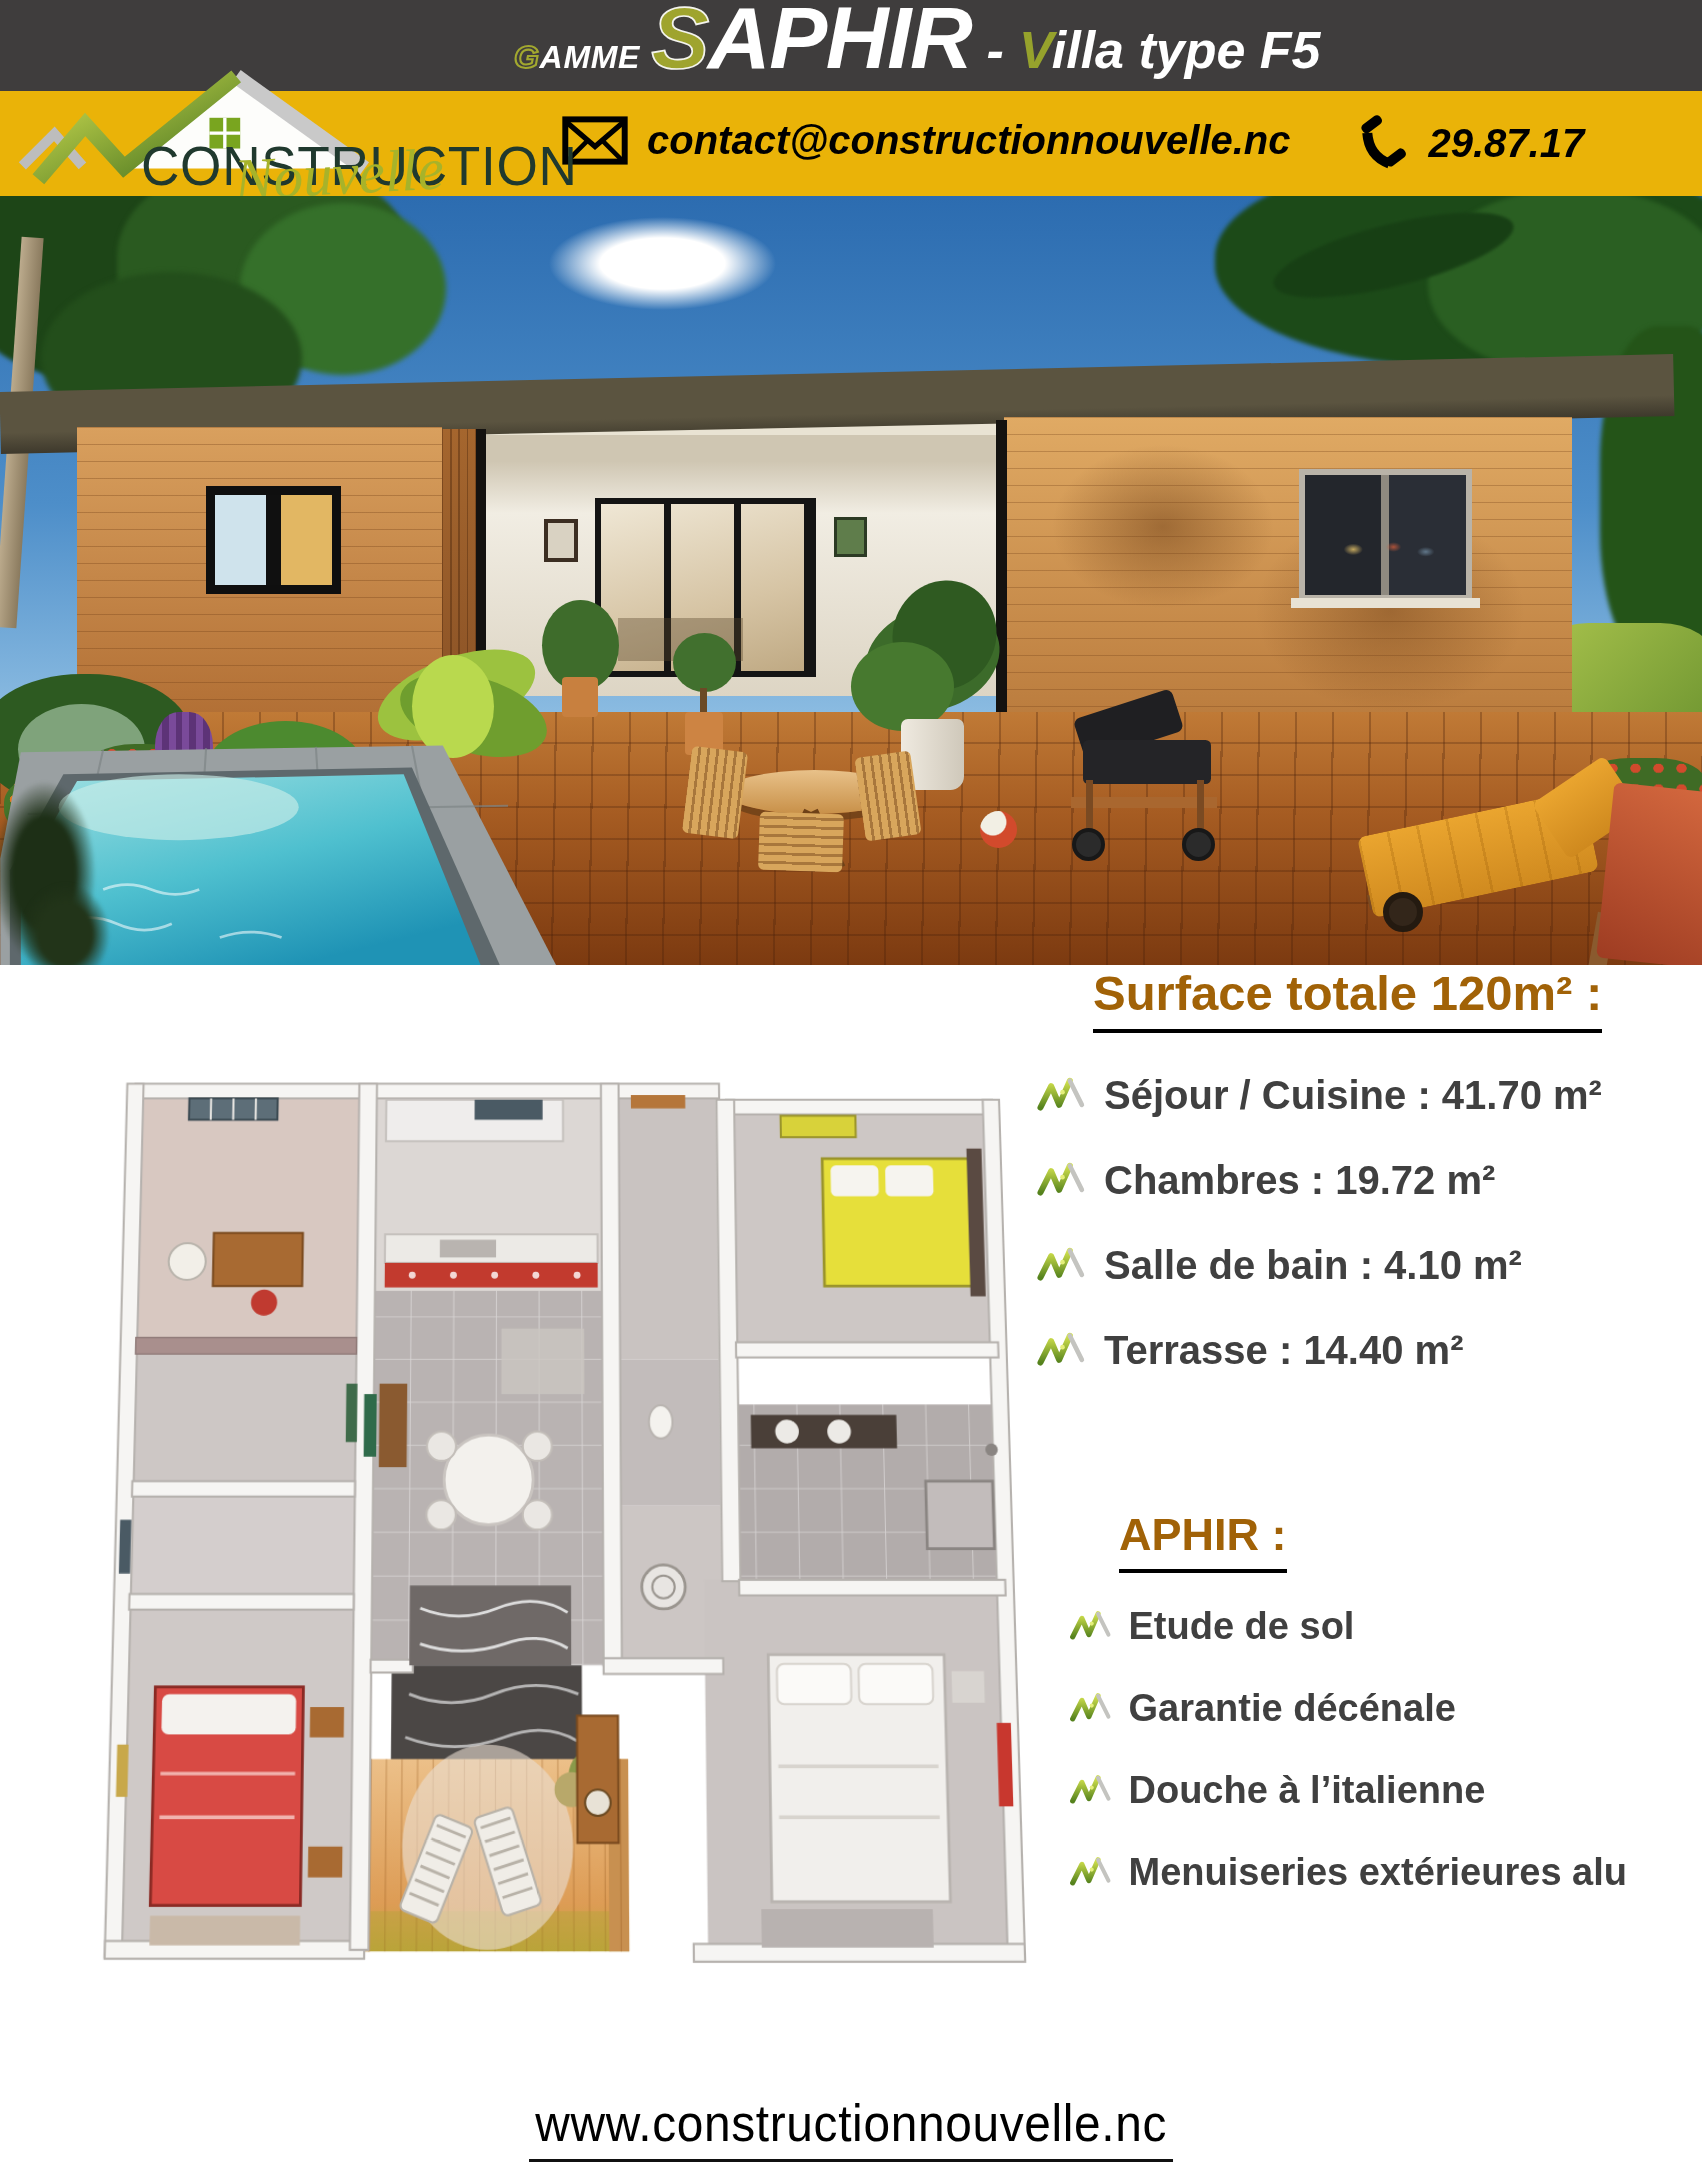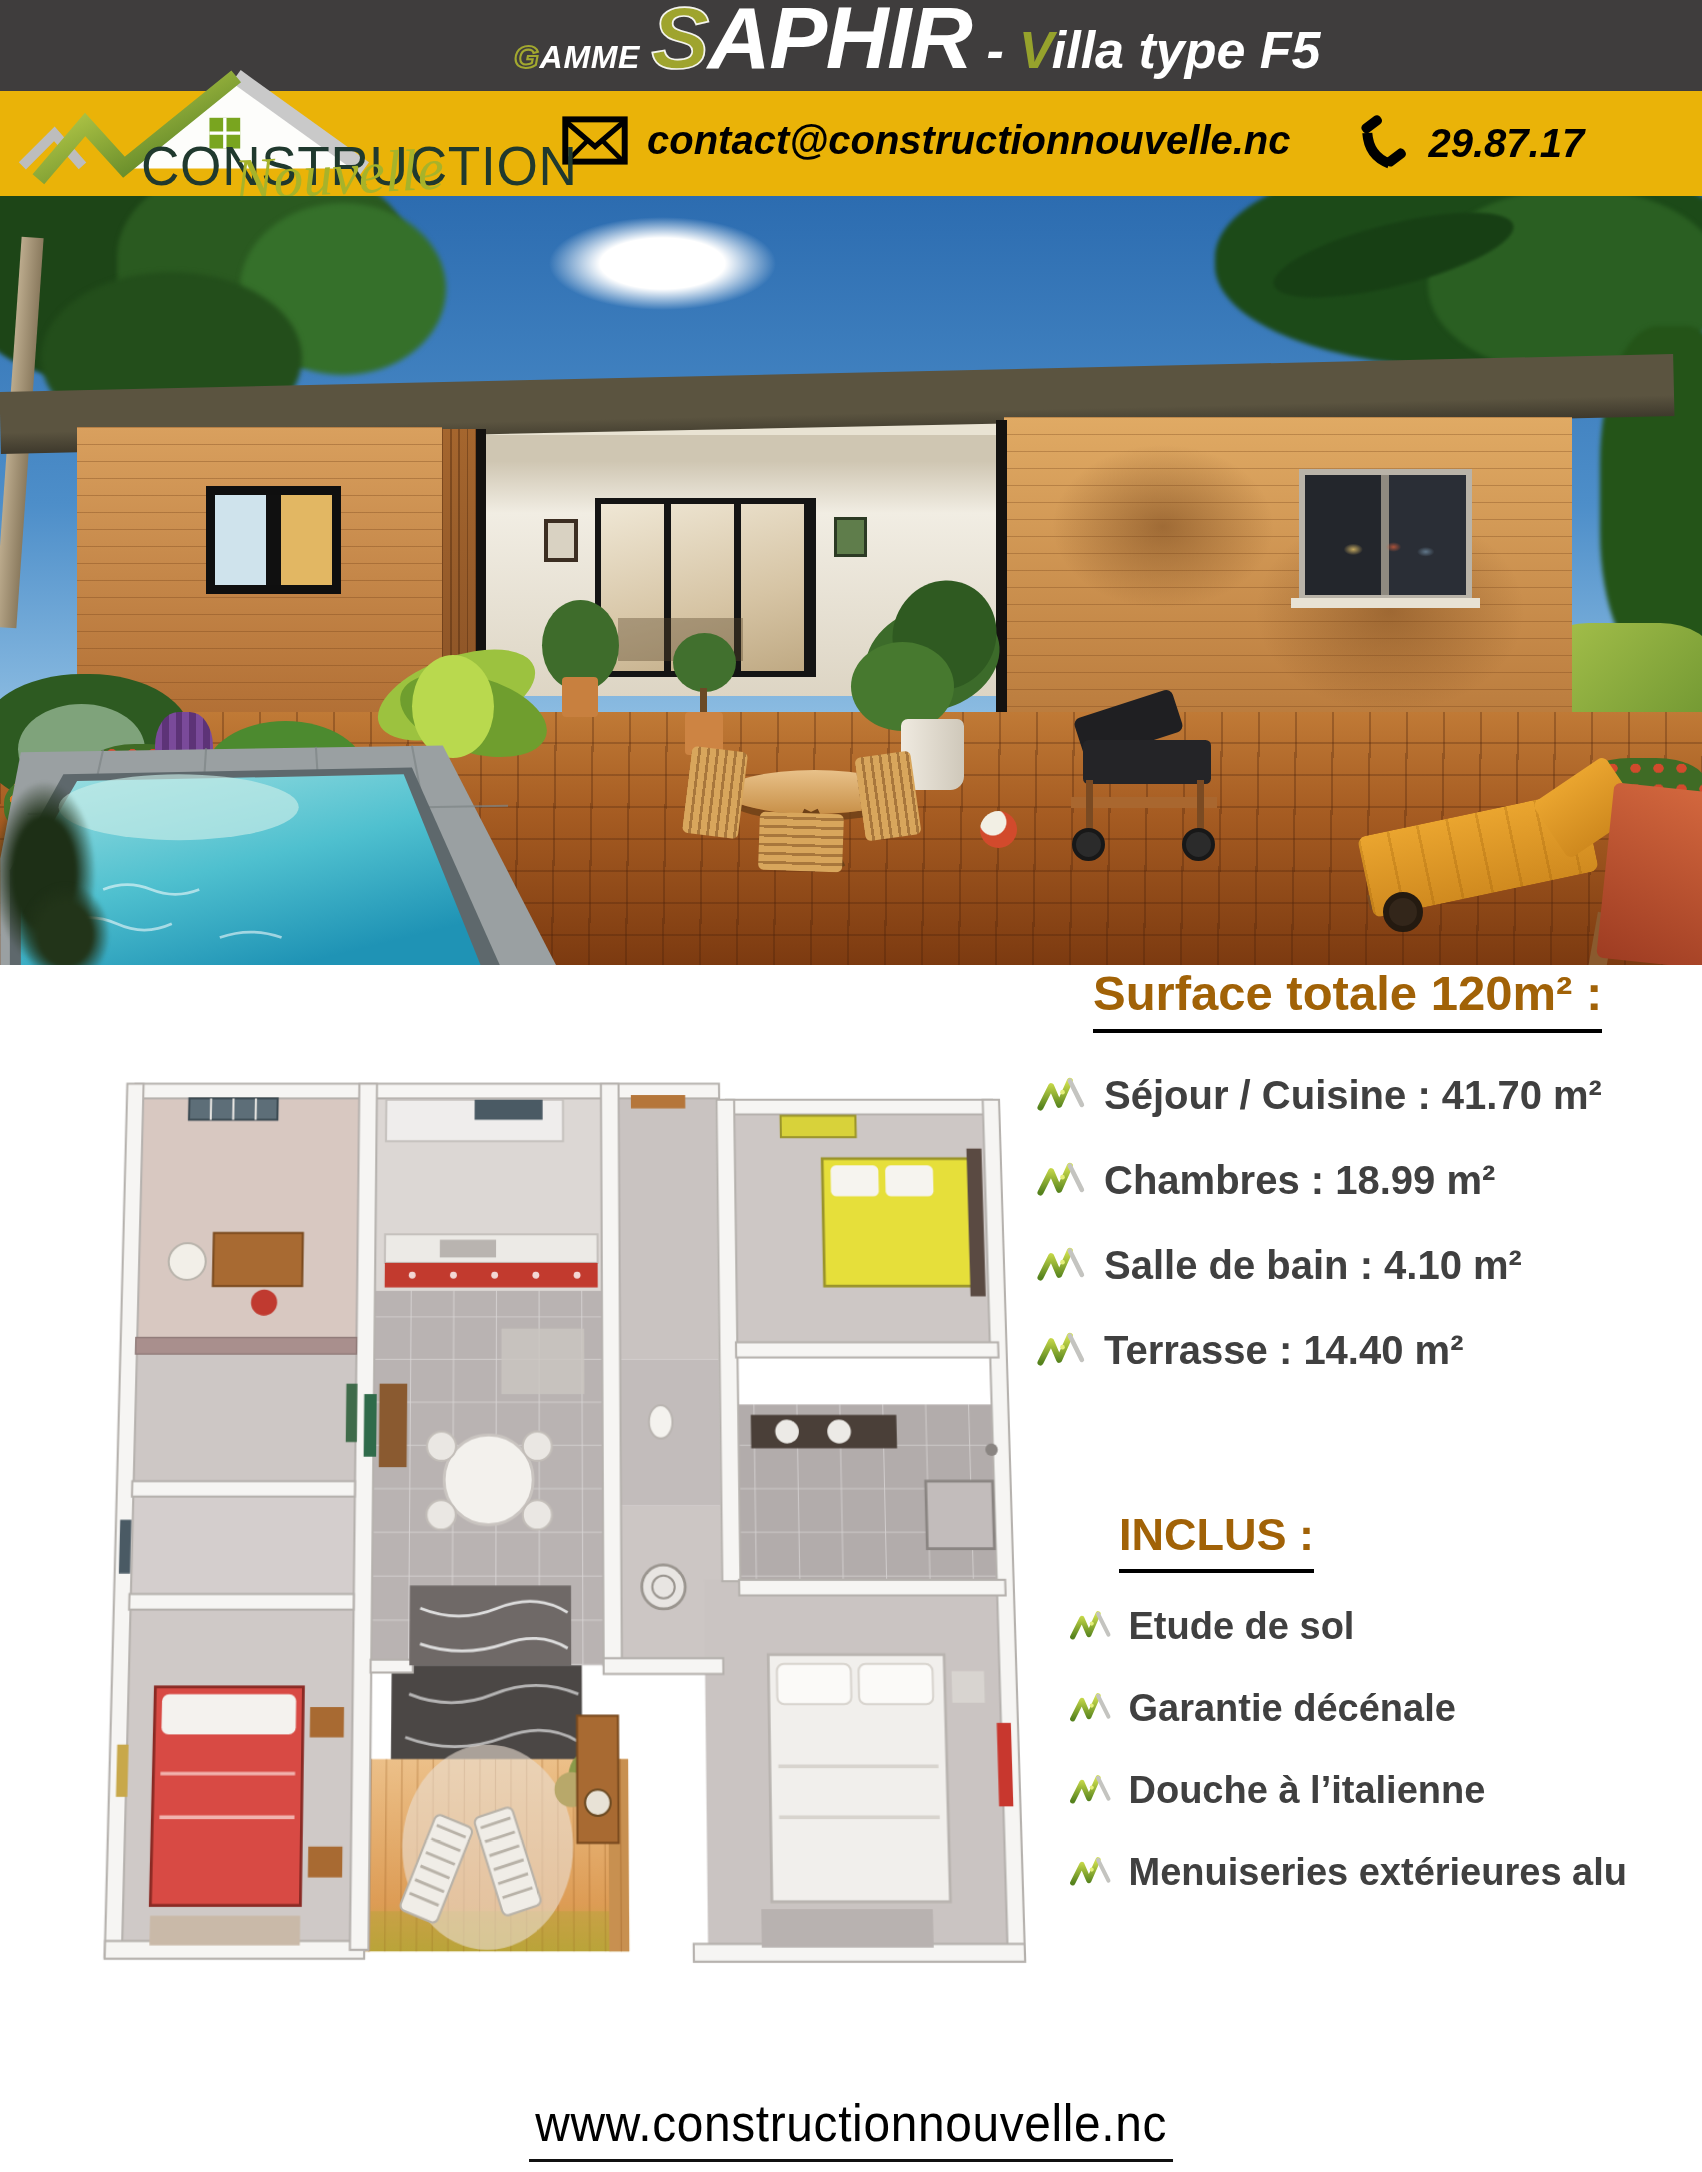--- a/index.html
+++ b/index.html
@@ -463,39 +463,39 @@
       <li>
           <svg class="chk" width="51" height="43" viewBox="0 0 74 62">
             <use href="#chk-sym" xlink:href="#chk-sym"></use>
           </svg>
           <span>Séjour / Cuisine : 41.70 m²</span>
         </li>
       <li>
           <svg class="chk" width="51" height="43" viewBox="0 0 74 62">
             <use href="#chk-sym" xlink:href="#chk-sym"></use>
           </svg>
-          <span>Chambres : 18.99 m²</span>
+          <span>Chambres : 19.72 m²</span>
         </li>
       <li>
           <svg class="chk" width="51" height="43" viewBox="0 0 74 62">
             <use href="#chk-sym" xlink:href="#chk-sym"></use>
           </svg>
           <span>Salle de bain : 4.10 m²</span>
         </li>
       <li>
           <svg class="chk" width="51" height="43" viewBox="0 0 74 62">
             <use href="#chk-sym" xlink:href="#chk-sym"></use>
           </svg>
           <span>Terrasse : 14.40 m²</span>
         </li>
     </ul>
   </section>
 
   <section class="inclus">
-    <h2 class="sec-title">INCLUS :</h2>
+    <h2 class="sec-title">APHIR :</h2>
     <ul class="check-list">
       <li>
           <svg class="chk" width="44" height="37" viewBox="0 0 64 54">
             <use href="#chk-sym" xlink:href="#chk-sym"></use>
           </svg>
           <span>Etude de sol</span>
         </li>
       <li>
           <svg class="chk" width="44" height="37" viewBox="0 0 64 54">
             <use href="#chk-sym" xlink:href="#chk-sym"></use>

